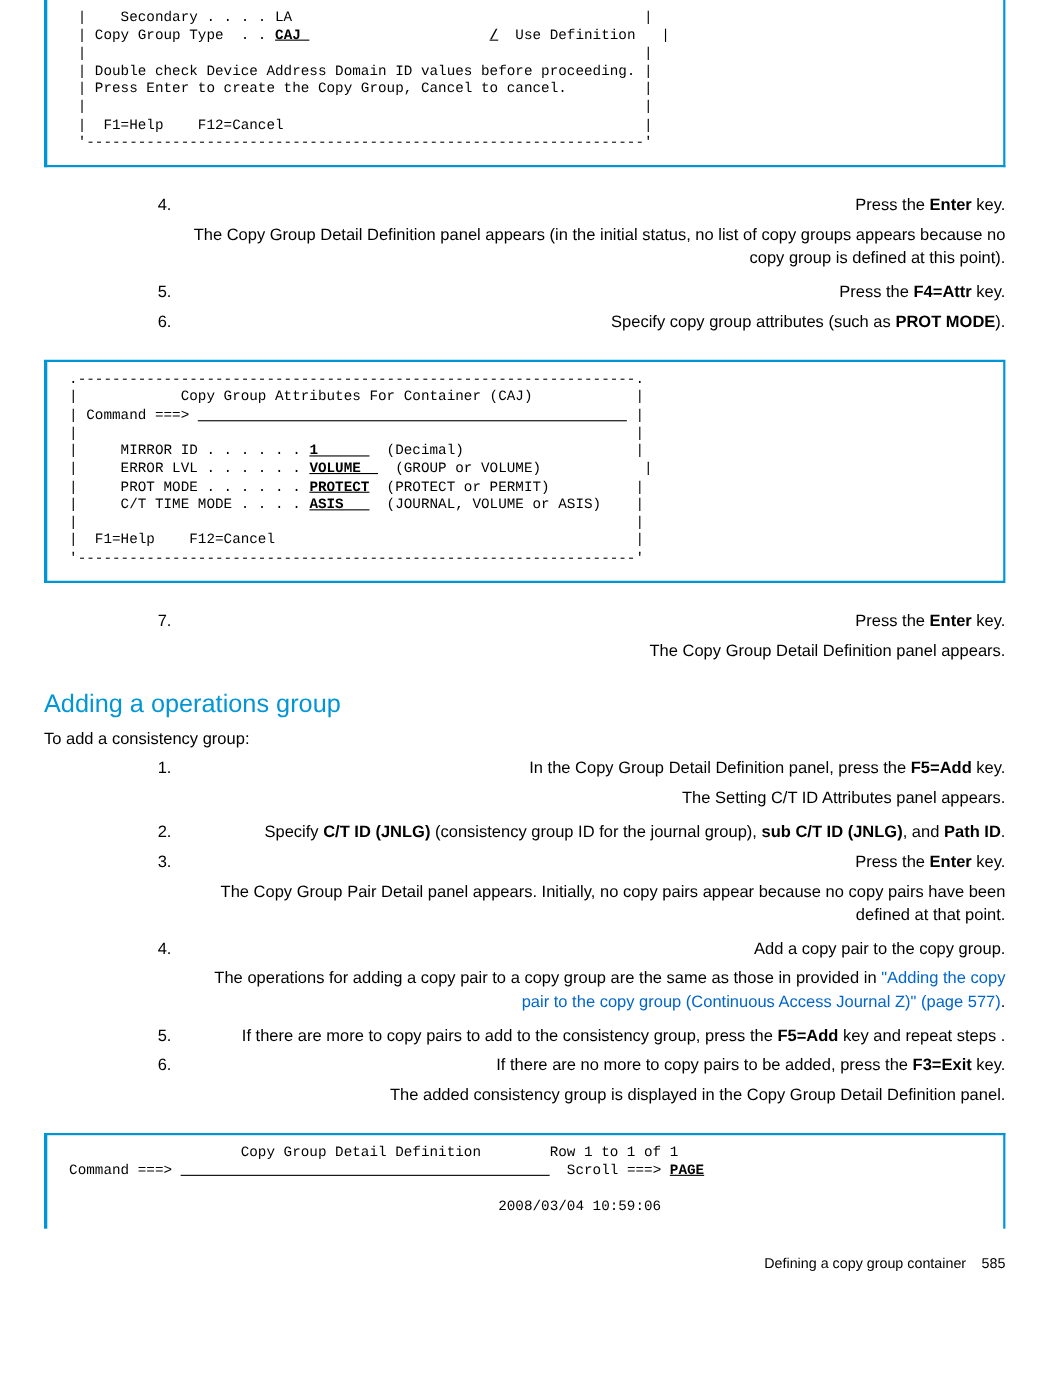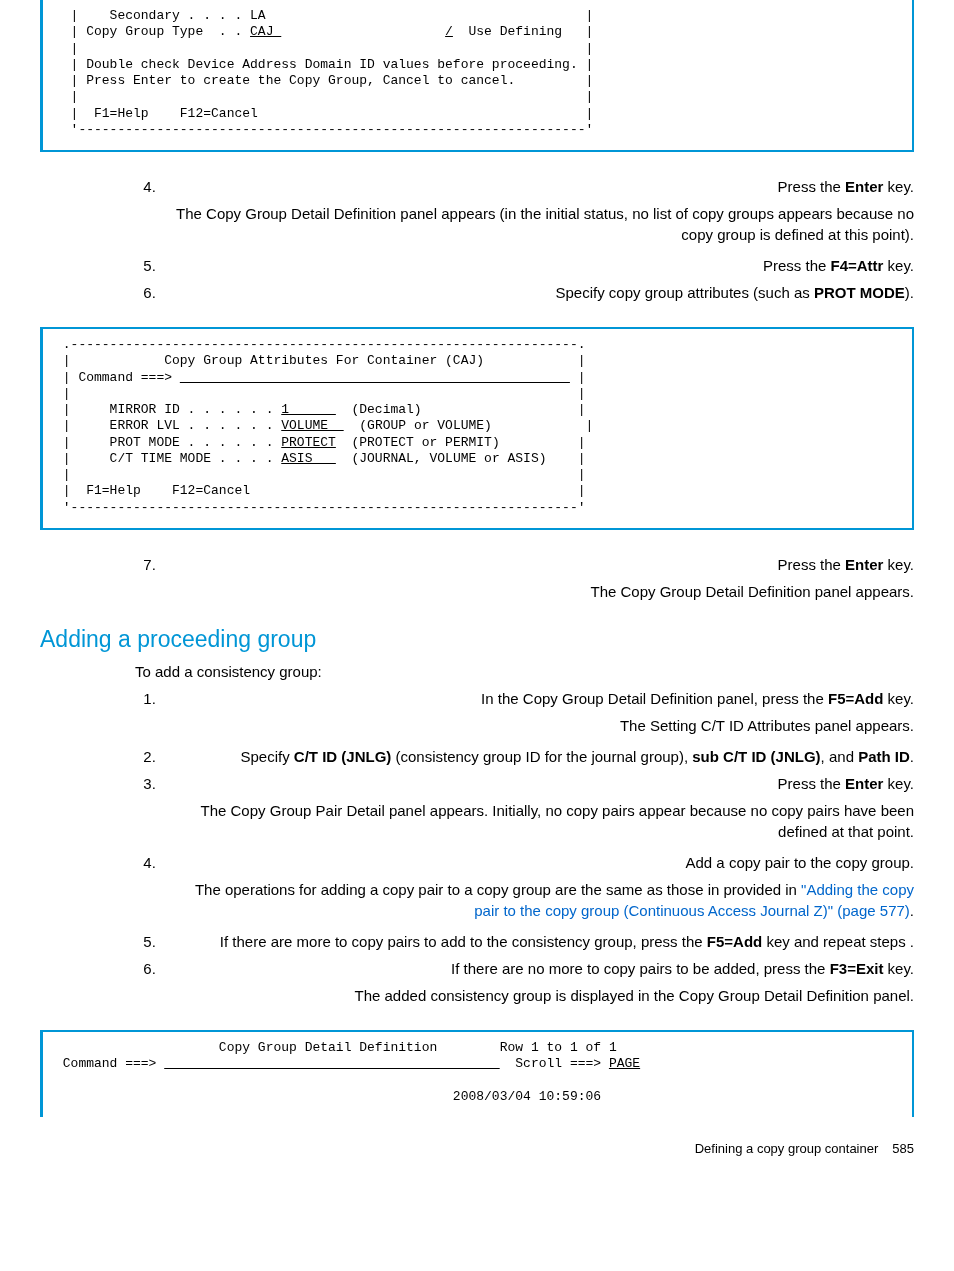--- a/index.html
+++ b/index.html
@@ -23,21 +23,21 @@
     padding: 8px 12px 12px 12px;
     font-family: "Courier New", monospace;
     font-size: 13px;
     white-space: pre;
     margin: 0 0 24px 0;
     line-height: 1.25;
   }
   .termbox.full {
     border-top: 2px solid #0096d6;
   }
-  .termbox .ul { text-decoration: underline; }
+  .termbox .ul { text-decoration: underline; font-weight: bold; }
   ol.steps {
     list-style: decimal;
     margin: 0 0 24px 0;
     padding-left: 120px;
   }
   ol.steps > li {
     margin-bottom: 6px;
     padding-left: 10px;
     line-height: 1.4;
     text-align: right;
@@ -47,40 +47,39 @@
     margin-bottom: 10px;
   }
   .b { font-weight: bold; }
   h2.section {
     color: #0096d6;
     font-weight: normal;
     font-size: 23px;
     margin: 10px 0 10px 0;
   }
   .intro {
-    margin-left: 95px;
     margin-bottom: 8px;
   }
   .link {
     color: #0066cc;
   }
   .footer {
     text-align: right;
     font-size: 13px;
     margin-top: 20px;
   }
   .footer .pnum { margin-left: 14px; text-align: right; }
 </style>
 </head>
 <body>
 
 <div class="page">
 
   <div class="termbox"><span>  |    Secondary . . . . LA                                         |</span>
-<span>  | Copy Group Type  . . </span><span class="ul">CAJ </span><span>                     </span><span class="ul">/</span><span>  Use Defining   |</span>
+<span>  | Copy Group Type  . . </span><span class="ul">CAJ </span><span>                     </span><span class="ul">/</span><span>  Use Definition   |</span>
 <span>  |                                                                 |</span>
 <span>  | Double check Device Address Domain ID values before proceeding. |</span>
 <span>  | Press Enter to create the Copy Group, Cancel to cancel.         |</span>
 <span>  |                                                                 |</span>
 <span>  |  F1=Help    F12=Cancel                                          |</span>
 <span>  '-----------------------------------------------------------------'</span></div>
 
   <ol class="steps" start="4">
     <li>
       <span>Press the </span><span class="b">Enter</span><span> key.</span>
@@ -106,21 +105,21 @@
 <span> |  F1=Help    F12=Cancel                                          |</span>
 <span> '-----------------------------------------------------------------'</span></div>
 
   <ol class="steps" start="7">
     <li>
       <span>Press the </span><span class="b">Enter</span><span> key.</span>
       <div class="body">The Copy Group Detail Definition panel appears.</div>
     </li>
   </ol>
 
-  <h2 class="section">Adding a proceeding group</h2>
+  <h2 class="section">Adding a operations group</h2>
   <div class="intro">To add a consistency group:</div>
 
   <ol class="steps" start="1">
     <li>
       <span>In the Copy Group Detail Definition panel, press the </span><span class="b">F5=Add</span><span> key.</span>
       <div class="body">The Setting C/T ID Attributes panel appears.</div>
     </li>
     <li>
       <span>Specify </span><span class="b">C/T ID (JNLG)</span><span> (consistency group ID for the journal group), </span><span class="b">sub C/T ID (JNLG)</span><span>, and </span><span class="b">Path ID</span><span>.</span>
     </li>

